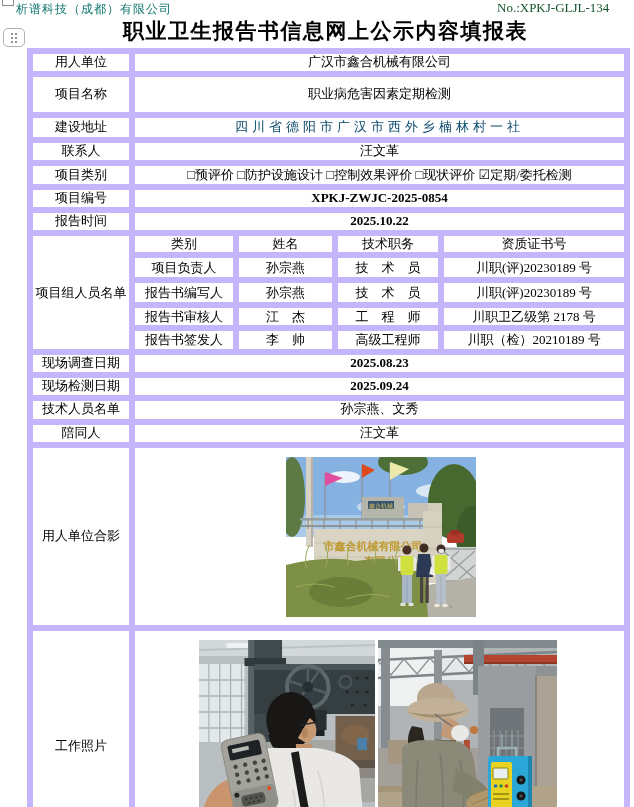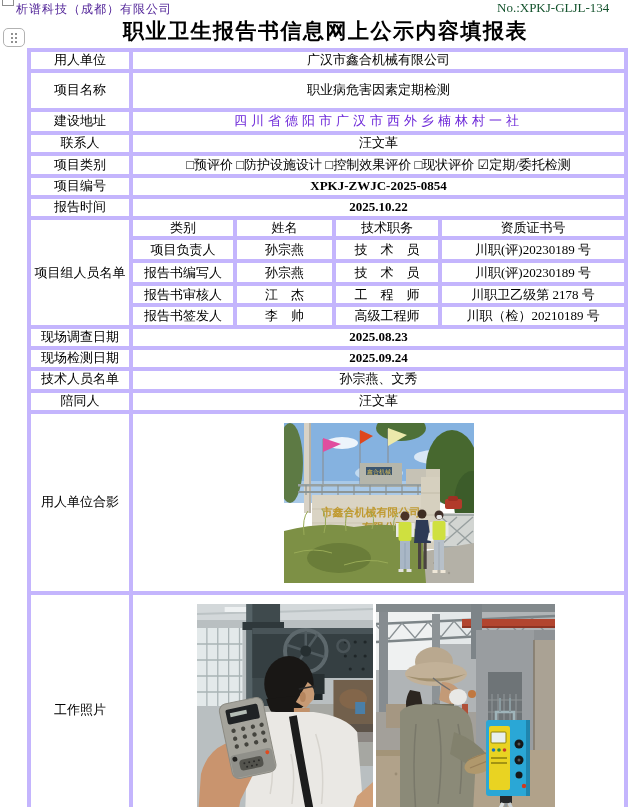--- a/index.html
+++ b/index.html
@@ -1,38 +1,38 @@
 <!DOCTYPE html>
 <html><head>
 <meta charset="utf-8">
 <style>
   html,body{margin:0;padding:0;background:#fff;}
   .page{position:relative;width:634px;height:807px;background:#ffffff;overflow:hidden;
         font-family:"Liberation Serif","DejaVu Serif",serif;color:#000;}
   
   .hdr-frag{position:absolute;left:2px;top:-6px;width:10px;height:10px;background:#fff;
             border:1.5px solid #8d8d8d;}
-  .hdr-company{position:absolute;left:16px;top:1px;font-size:12px;color:#4c1d95;letter-spacing:1px;white-space:nowrap;}
+  .hdr-company{position:absolute;left:16px;top:1px;font-size:12px;color:#0f766e;letter-spacing:1px;white-space:nowrap;}
   .hdr-docno{position:absolute;left:497px;top:0;font-size:13px;color:#14532d;white-space:nowrap;}
   .doc-title{position:absolute;left:28px;top:17px;width:595px;text-align:center;
              font-family:"Liberation Sans","DejaVu Sans",sans-serif;
              font-size:21px;font-weight:bold;letter-spacing:1.5px;}
   .drag-btn{position:absolute;left:3px;top:28px;width:22px;height:19px;box-sizing:border-box;
             background:#fff;border:1px solid #b2b2b2;border-radius:5px;
             display:flex;align-items:center;justify-content:center;cursor:pointer;padding:0;}
   .dots{display:grid;grid-template-columns:2px 2px;grid-auto-rows:2px;gap:2px;}
   .dots i{width:2px;height:2px;background:#6b6b6b;border-radius:50%;}
   
   table.form{position:absolute;left:27px;top:48px;width:597px;border-collapse:collapse;table-layout:fixed;}
-  table.form td{border:4px solid #c4b5fd;padding:0;text-align:center;vertical-align:middle;
+  table.form td{border:6px solid #c4b5fd;padding:0;text-align:center;vertical-align:middle;
                 font-size:13px;line-height:1.25;overflow:hidden;}
   .h16{height:16px}.h17{height:17px}.h18{height:18px}.h19{height:19px}
   .h27{height:27px}.h35{height:35px}.h177{height:177px}.h232{height:232px}
   .bv{font-weight:bold;font-size:13.5px;}
-  .addr{letter-spacing:4px;color:#6d28d9;font-size:12px;}
+  .addr{letter-spacing:4px;color:#0c4a6e;font-size:12px;}
   .cat{font-size:12px;border-radius:7px;}
   .cert{font-size:12.5px;}
   .photo-cell{position:relative;}
   .ph{position:absolute;top:9px;display:block;}
   .ph svg{display:block;width:100%;height:100%;}
   .ph-group{left:151px;width:190px;height:160px;}
   .ph-w1{left:64px;width:176px;height:227px;}
   .ph-w2{left:243px;width:179px;height:227px;}
 </style>
 </head>

